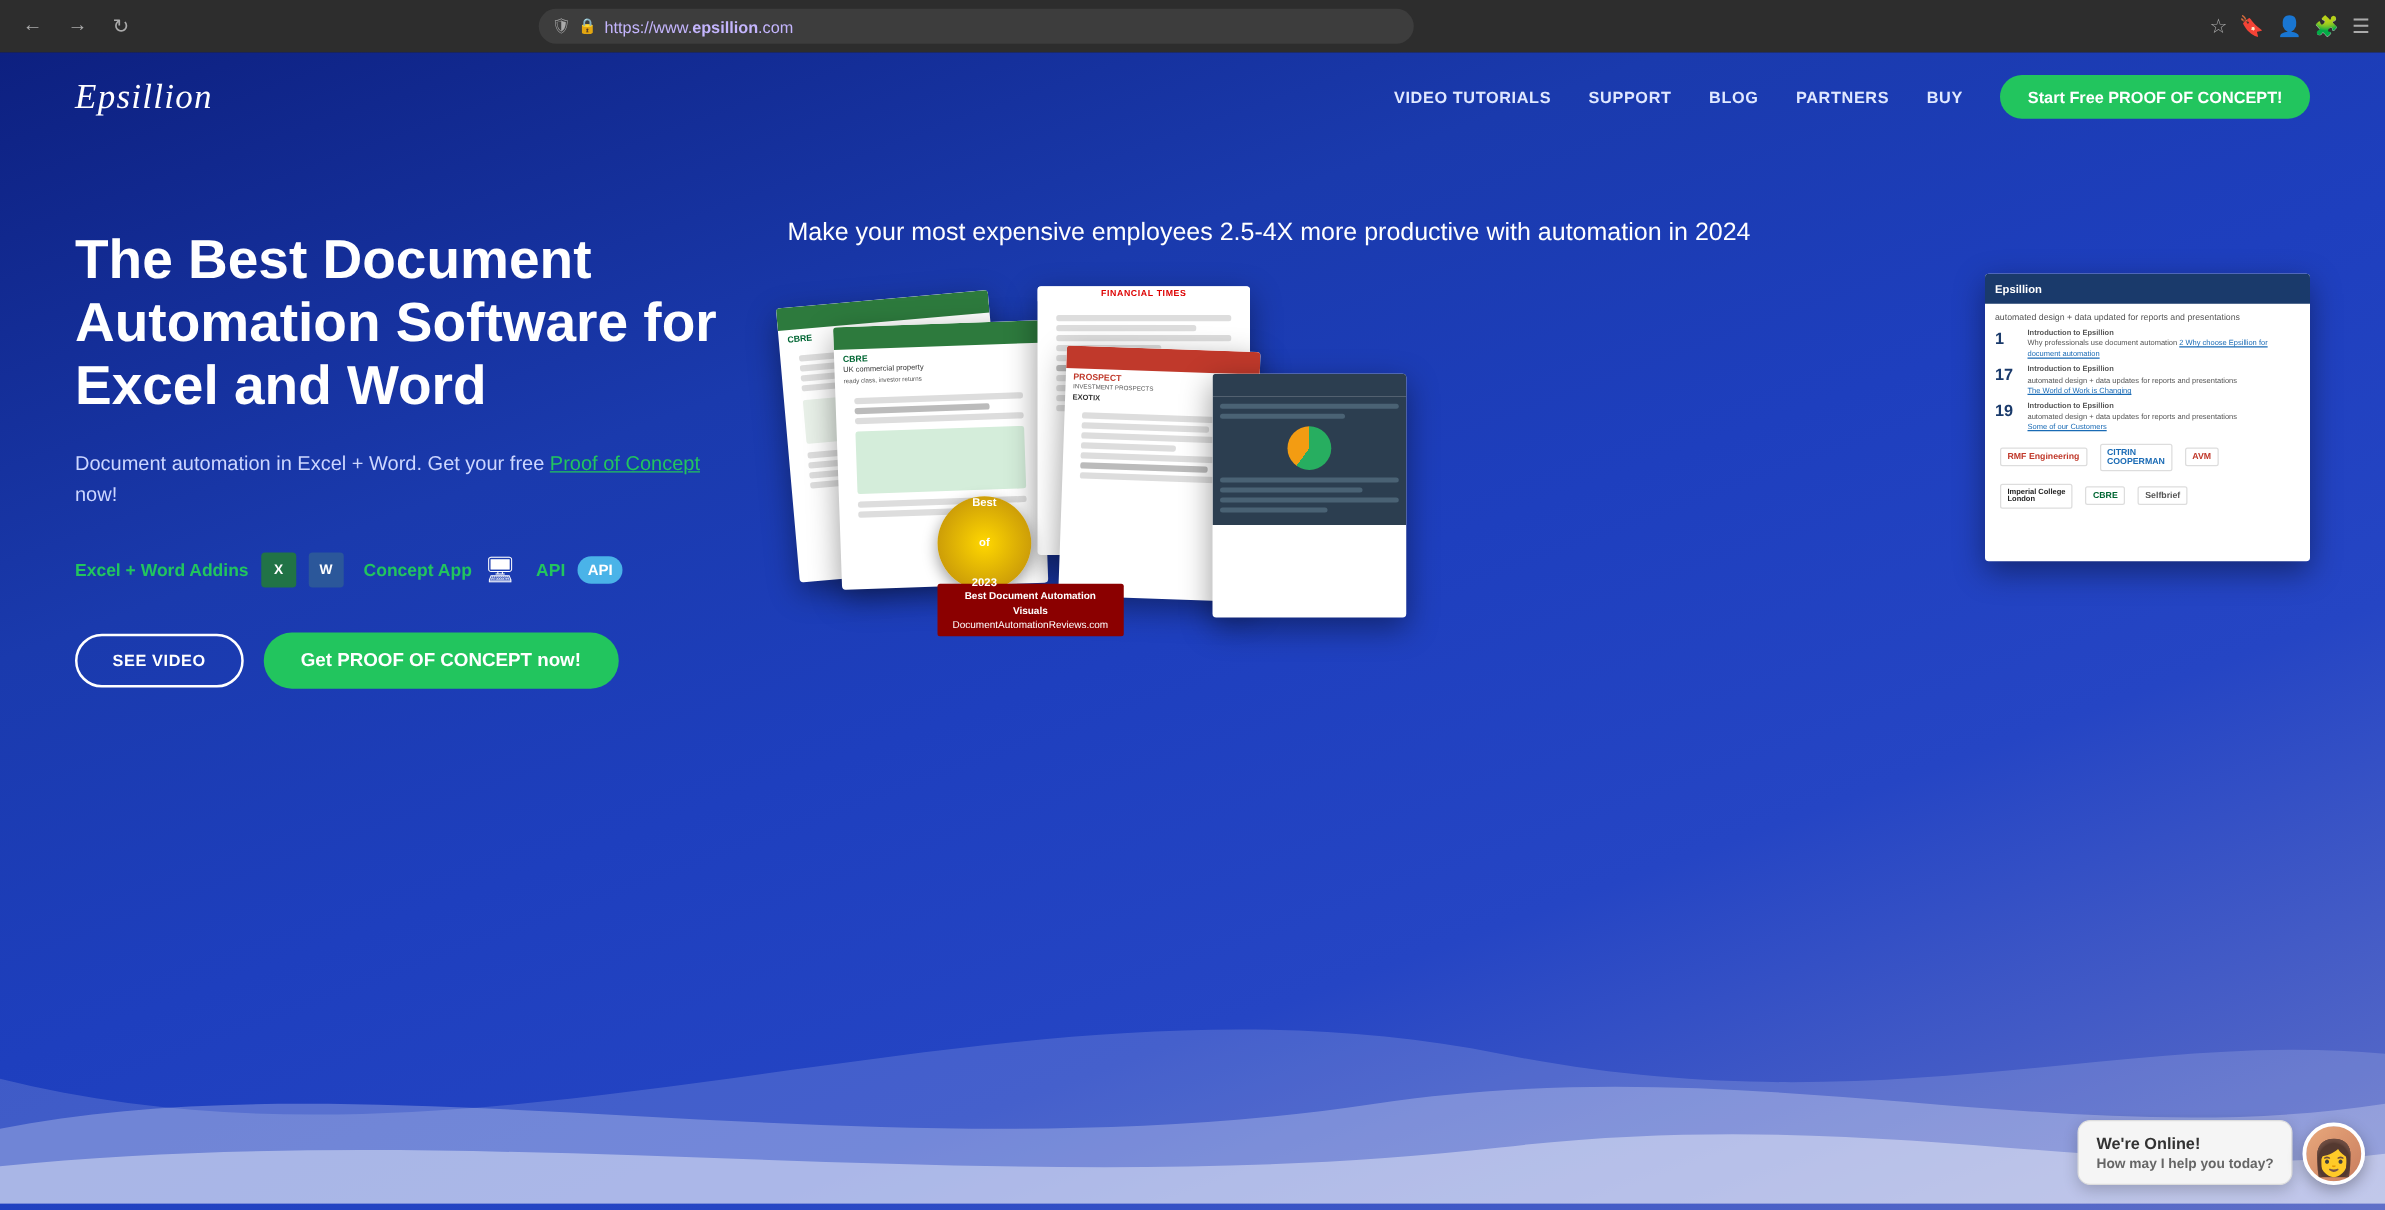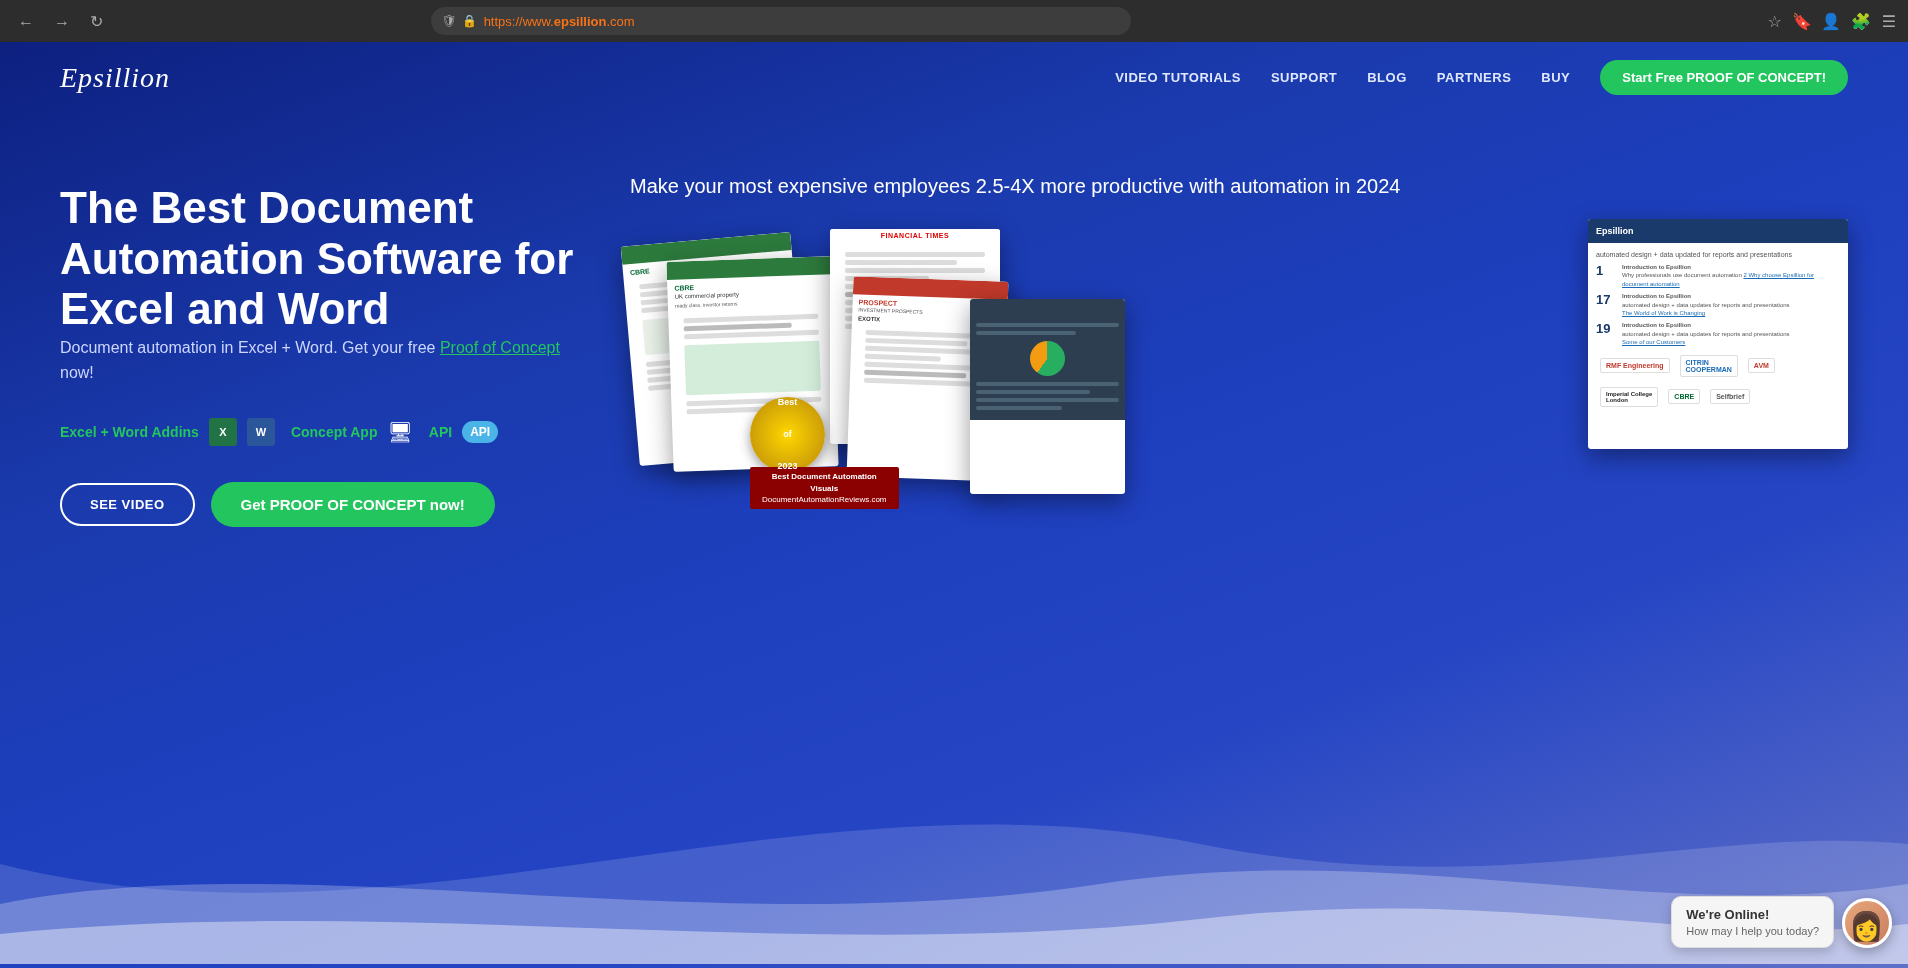--- a/index.html
+++ b/index.html
@@ -28,21 +28,21 @@
       border-radius: 20px;
       height: 28px;
       display: flex;
       align-items: center;
       padding: 0 10px;
       gap: 6px;
       max-width: 700px;
       margin: 0 auto;
     }
     .address-bar-icon { color: #aaa; font-size: 12px; }
-    .address-bar-url { color: #f97316; font-size: 13px; }
+    .address-bar-url { color: #c4b5fd; font-size: 13px; }
     .address-bar-url span { font-weight: bold; }
     .browser-actions {
       display: flex;
       gap: 10px;
       margin-left: auto;
       color: #aaa;
       font-size: 16px;
     }
     .browser-action-btn {
       background: none;
@@ -116,20 +116,21 @@
     .hero-left {
       flex: 0 0 530px;
       padding-top: 20px;
     }
 
     .hero-title {
       color: #fff;
       font-size: 44px;
       font-weight: 900;
       line-height: 1.15;
+      margin-bottom: 24px;
     }
 
     .hero-subtitle {
       color: #ccd6ff;
       font-size: 16px;
       line-height: 1.6;
       margin-bottom: 32px;
     }
     .hero-subtitle a {
       color: #22c55e;
@@ -443,21 +444,21 @@
       background: #f5f5f5;
       border: 1px solid #ddd;
       border-radius: 10px;
       padding: 10px 14px;
       font-size: 12px;
       color: #333;
       max-width: 180px;
       box-shadow: 0 4px 12px rgba(0,0,0,0.2);
     }
     .chat-bubble-title { font-weight: bold; font-size: 13px; margin-bottom: 3px; }
-    .chat-bubble-sub { color: #666; font-size: 11px; }
+    .chat-bubble-sub { color: #666; font-size: 11px; font-weight: bold; }
     .chat-avatar {
       width: 50px;
       height: 50px;
       border-radius: 50%;
       background: linear-gradient(135deg, #e8a87c, #c97d5e);
       border: 3px solid #fff;
       box-shadow: 0 4px 12px rgba(0,0,0,0.3);
       display: flex;
       align-items: center;
       justify-content: center;

